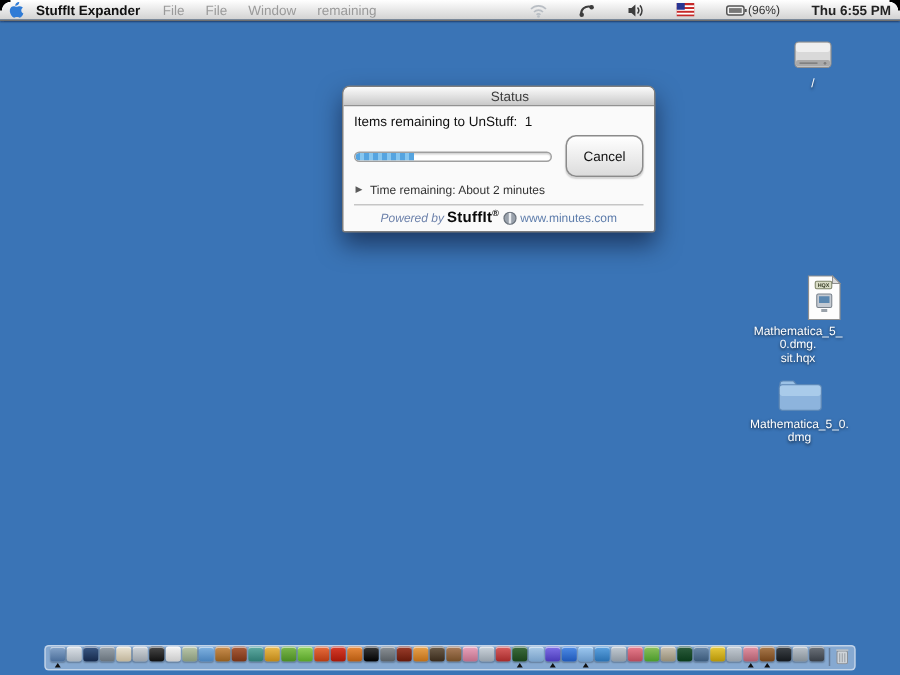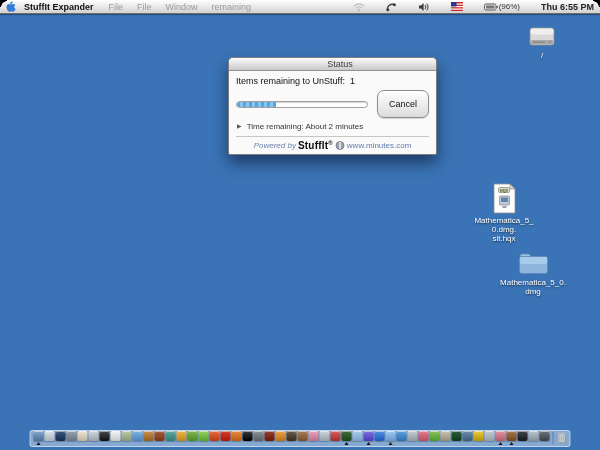--- a/index.html
+++ b/index.html
@@ -57,21 +57,21 @@
   .pby { font-size:8px; font-style:italic; color:#6d82ab; }
   .brand { font-size:10px; font-weight:bold; color:#0a0a0a; letter-spacing:.2px; }
   .reg { font-size:6px; vertical-align:super; color:#0a0a0a; }
   .siteurl { font-size:8px; color:#5d7cab; }
 
   
   .dt-icon { position:absolute; display:flex; flex-direction:column; align-items:center; z-index:10; }
   .dt-label { margin-top:2px; font-size:8px; color:#fff; text-align:center; line-height:9px;
               text-shadow:0 1px 2px rgba(0,0,0,.65); max-width:78px; word-break:break-all; }
   #icon-disk   { left:520px; top:26px;  width:44px; }
-  #icon-hqx    { left:474px; top:183px; width:60px; }
+  #icon-hqx    { left:502px; top:183px; width:60px;align-items:flex-end; }
   #icon-folder { left:500px; top:251px; width:66px; }
 
   
   .dock { position:absolute; bottom:3px; left:50%; transform:translateX(-50%);
           display:flex; align-items:flex-end; gap:1px; height:17px;
           padding:1px 3px; background:rgba(240,244,248,.42);
           border:1px solid rgba(255,255,255,.5); border-radius:3px; z-index:20; }
   .dock-ico-wrap { position:relative; width:10px; height:14px;
                    display:flex; align-items:flex-start; justify-content:center; }
   .dock-ico { width:10px; height:10px; border-radius:2px;

